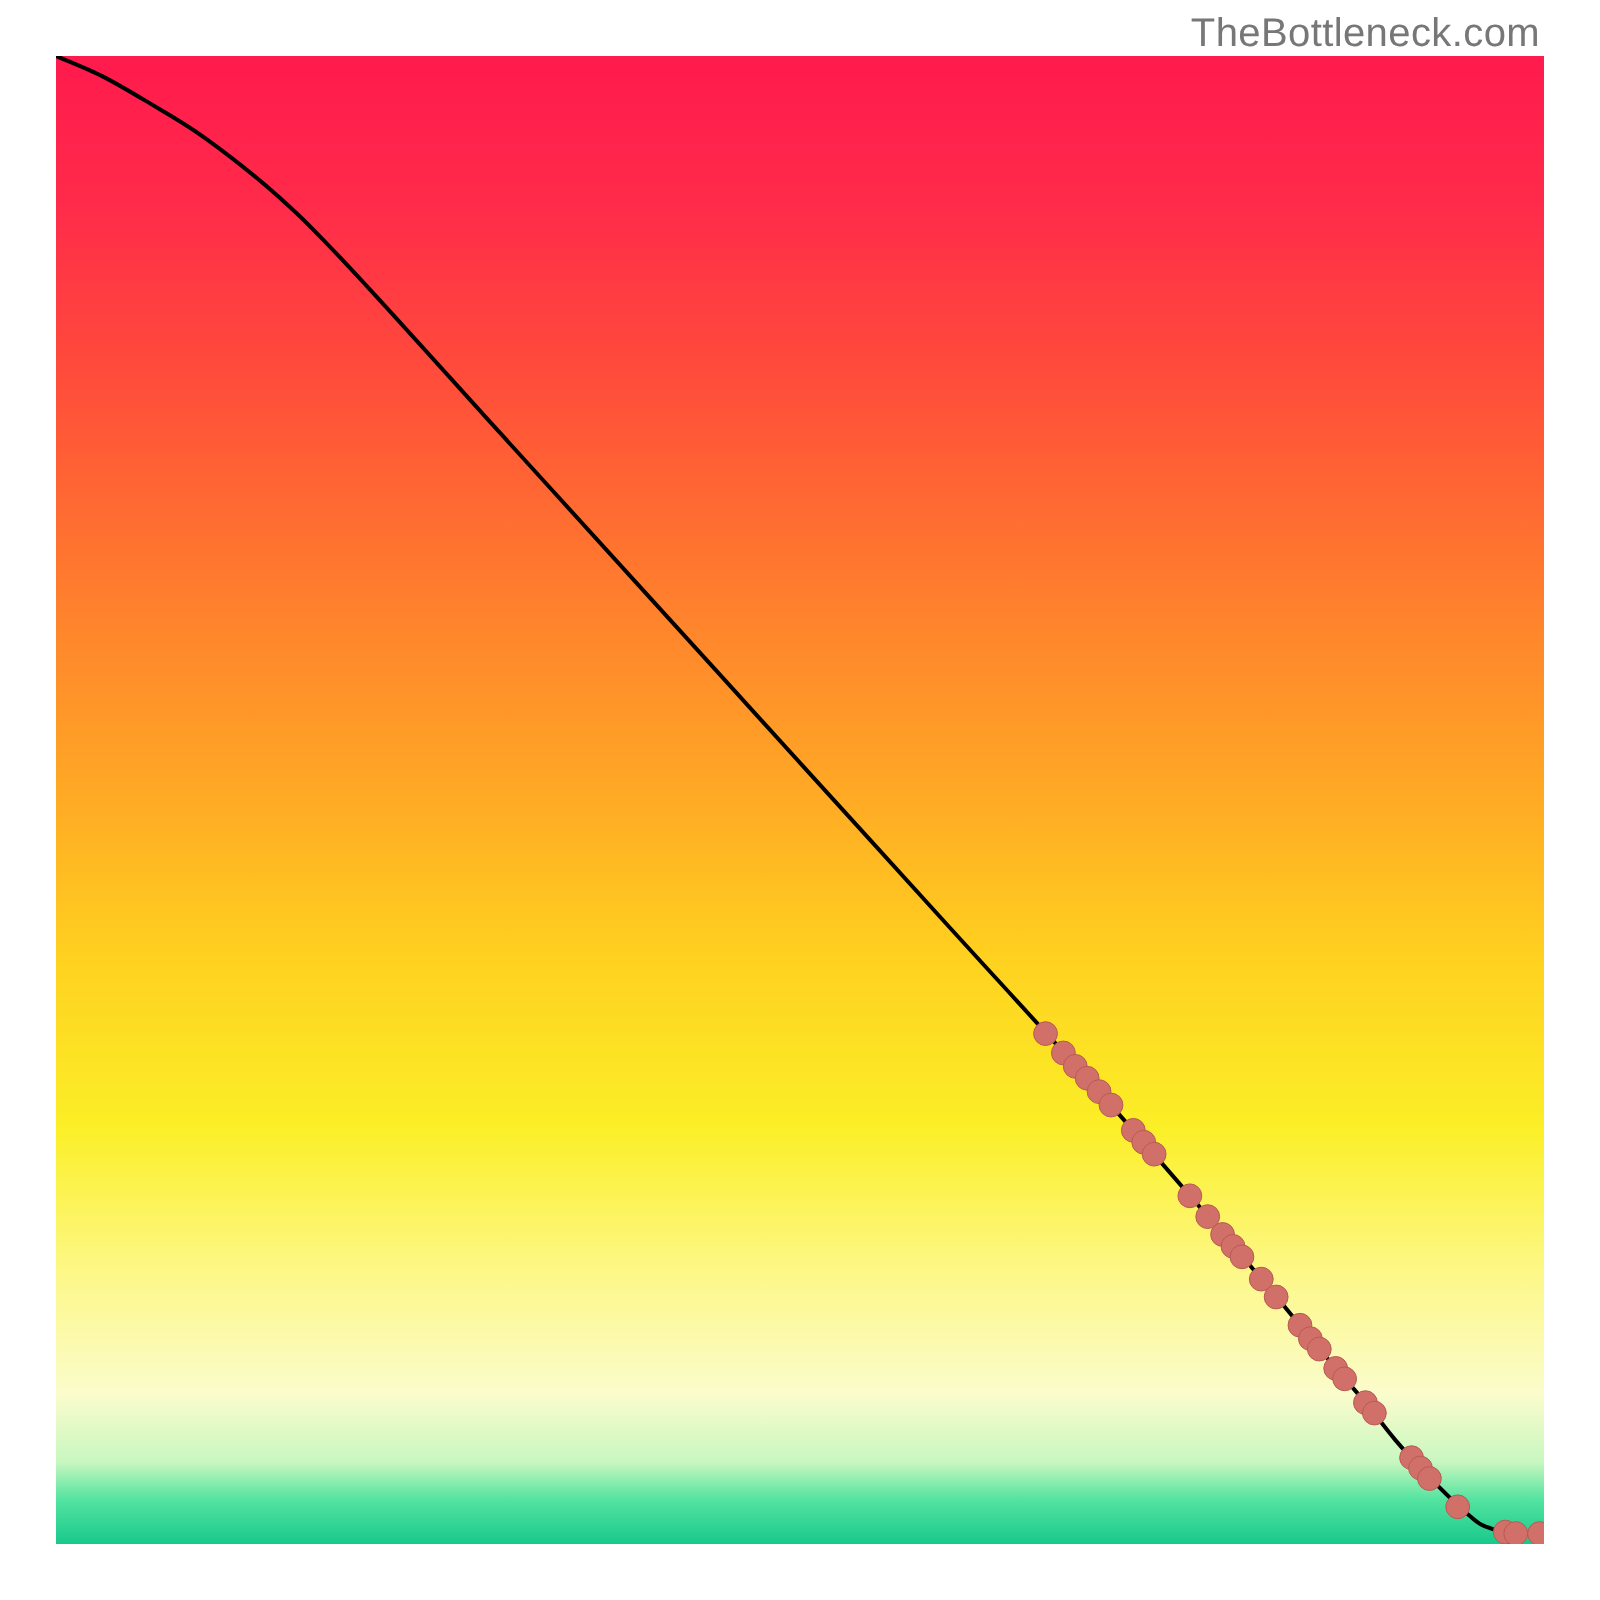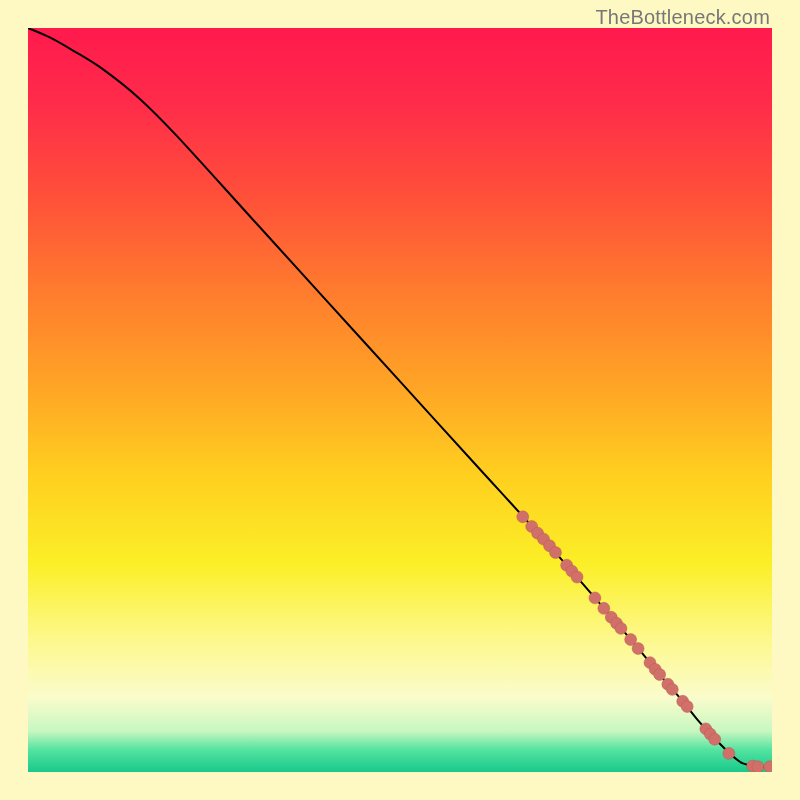--- a/index.html
+++ b/index.html
@@ -8,21 +8,21 @@
     width: 800px;
     height: 800px;
     background: #000;
     overflow: hidden;
     font-family: Arial, Helvetica, sans-serif;
   }
   .stage {
     position: relative;
     width: 800px;
     height: 800px;
-    background: #fef9c3;
+    background: #ffffff;
   }
   .plot {
     position: absolute;
     left: 28px;
     top: 28px;
     width: 744px;
     height: 744px;
   }
   .watermark {
     position: absolute;

